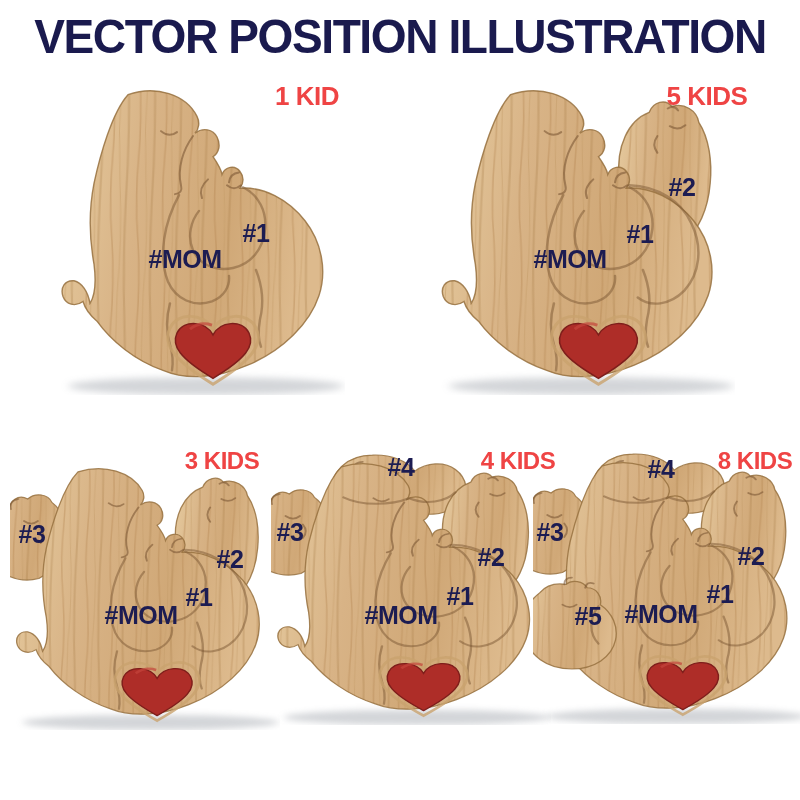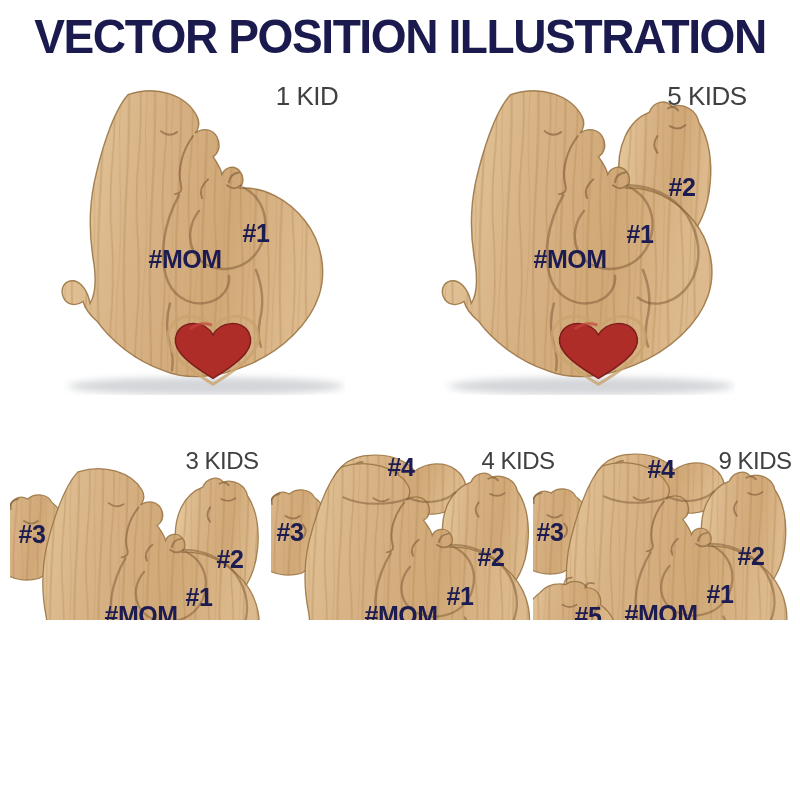--- a/index.html
+++ b/index.html
@@ -1,29 +1,29 @@
 <!DOCTYPE html>
 <html><head>
 <meta charset="utf-8">
 <style>
   html,body{margin:0;padding:0;background:#ffffff;}
   .canvas{
-    position:relative;width:800px;height:620px;overflow:hidden;background:#ffffff;
+    position:relative;width:800px;height:800px;overflow:hidden;background:#ffffff;
     font-family:"Liberation Sans","DejaVu Sans",sans-serif;
   }
   .title{
     position:absolute;top:8px;left:0;width:800px;text-align:center;
     font-size:49px;font-weight:bold;color:#1a1a4e;letter-spacing:-1.5px;
     transform:scaleX(.94);transform-origin:400px 0;white-space:nowrap;
   }
   .puzzle{position:absolute;}
   .puzzle svg{width:100%;height:100%;display:block;}
   .hd{
     position:absolute;transform:translate(-50%,-50%);
-    font-size:26px;font-weight:normal;color:#404040;white-space:nowrap;letter-spacing:-.5px;
+    font-size:26px;font-weight:bold;color:#ef4444;white-space:nowrap;letter-spacing:-.5px;
   }
   .lb{
     position:absolute;transform:translate(-50%,-50%);
     font-size:25px;font-weight:bold;color:#1c1c52;white-space:nowrap;letter-spacing:-.5px;
   }
   .hd2{font-size:24px;}
   .wood{fill:url(#woodGrad);}
   .grain{fill:url(#grainPat);}
   .outl{fill:none;stroke:#96713f;stroke-width:1.4;opacity:.85;}
   .carve{fill:none;stroke:#7b5733;stroke-width:2;opacity:.58;stroke-linecap:round;}
@@ -171,21 +171,21 @@
         <use href="#g-cub2f"></use>
         <use href="#g-cub4f"></use>
         <use href="#g-cub5"></use>
     </svg>
   </div>
 
   <div class="hd" style="left:307px;top:96px">1 KID</div>
   <div class="hd" style="left:707px;top:96px">5 KIDS</div>
   <div class="hd hd2" style="left:222px;top:461px">3 KIDS</div>
   <div class="hd hd2" style="left:518px;top:461px">4 KIDS</div>
-  <div class="hd hd2" style="left:755px;top:461px">9 KIDS</div>
+  <div class="hd hd2" style="left:755px;top:461px">8 KIDS</div>
 
   <div class="lb" style="left:185px;top:259px">#MOM</div>
   <div class="lb" style="left:256px;top:233px">#1</div>
 
   <div class="lb" style="left:570px;top:259px">#MOM</div>
   <div class="lb" style="left:640px;top:234px">#1</div>
   <div class="lb" style="left:682px;top:187px">#2</div>
 
   <div class="lb" style="left:141px;top:615px">#MOM</div>
   <div class="lb" style="left:199px;top:597px">#1</div>

